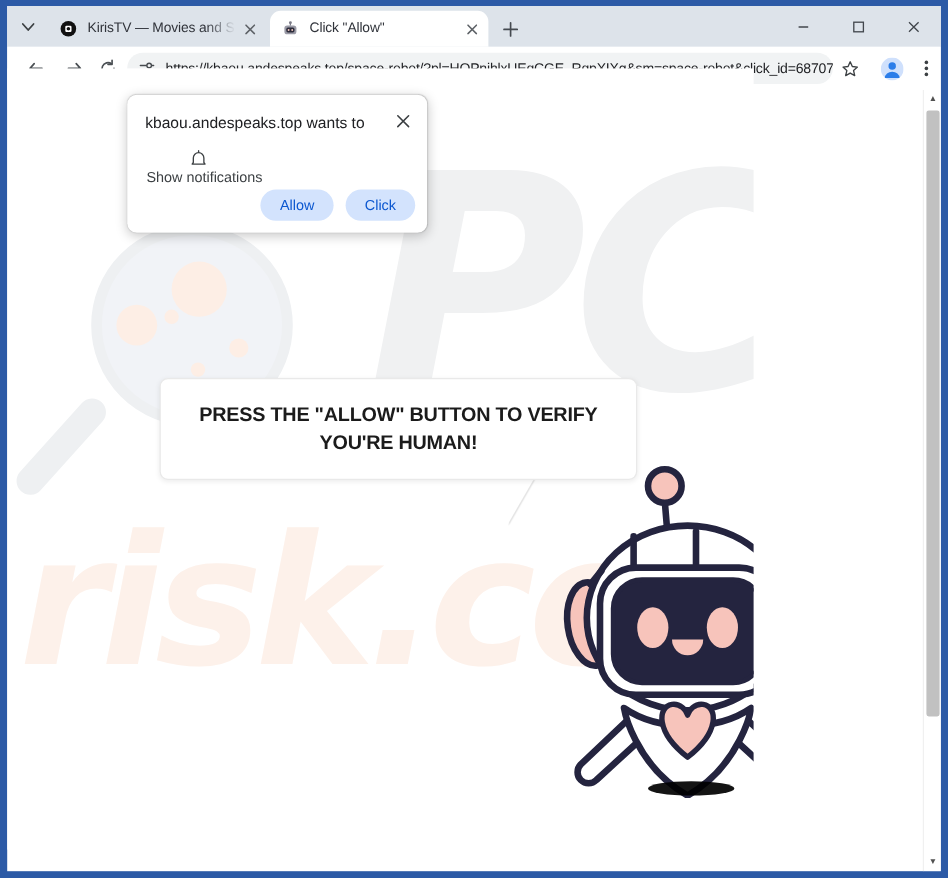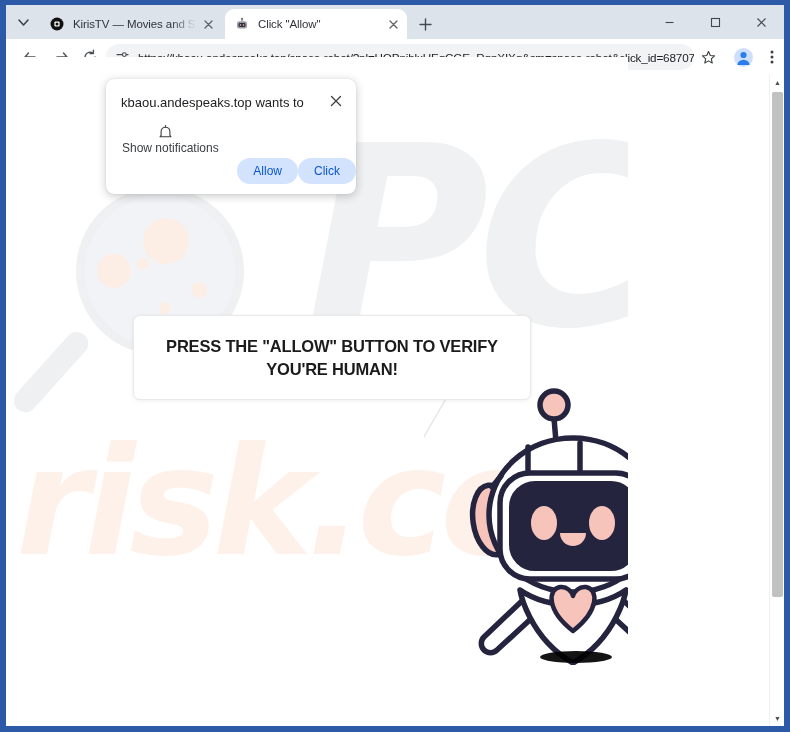--- a/index.html
+++ b/index.html
@@ -258,22 +258,22 @@
     color: #3c4043;
   }
   .perm-row {
     position: absolute; left: 16px; top: 44px;
     display: flex; align-items: center; flex-direction: column;
   }
   .perm-bell { width: 18px; height: 18px; margin-right: 10px;
                display:flex; align-items:center; justify-content:center; color:#3c4043; }
   .perm-row-label { font-size: 12px; color: #3c4043; }
   .perm-actions {
-    position: absolute; right: 0; bottom: 10px;
-    display: flex; gap: 0; margin-top: 24px;
+    position: absolute; right: 10px; bottom: 10px;
+    display: flex; gap: 10px; margin-top: 24px;
   }
   .perm-btn {
     border: none;
     background: #d3e3fd;
     color: #0b57d0;
     font-family: "Liberation Sans", sans-serif;
     font-size: 12px;
     font-weight: 500;
     padding: 7px 16px;
     border-radius: 16px;

